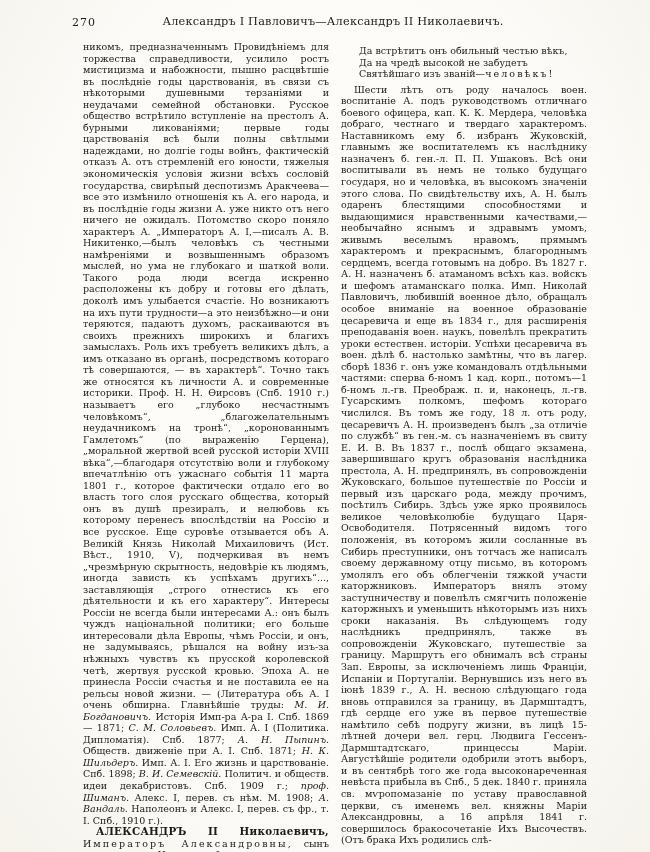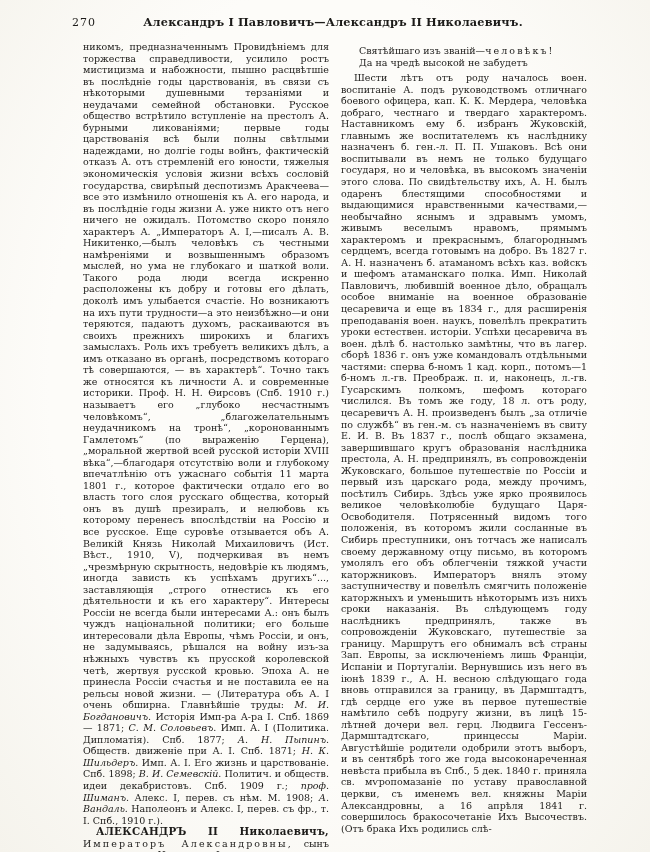--- a/index.html
+++ b/index.html
@@ -19,21 +19,21 @@
   .header{
     position:absolute;
     top:15px;left:80px;width:506px;height:18px;
   }
   .pagenum{
     position:absolute;left:-8px;top:1px;
     font-size:11px;letter-spacing:1px;
   }
   .running-title{
     display:block;text-align:center;
-    font-weight:bold;font-size:11.3px;letter-spacing:0.2px;
+    font-weight:normal;font-size:11.3px;letter-spacing:0.2px;
     white-space:nowrap;
   }
   .columns{
     position:absolute;
     top:41px;left:83px;width:504px;
     display:flex;gap:12px;
     font-size:9.5px;line-height:11.55px;
   }
   .col{width:246px;text-align:justify;}
   .para{margin:0;text-indent:0;}
@@ -55,19 +55,20 @@
     <span class="pagenum">270</span>
     <span class="running-title">Александръ I Павловичъ—Александръ II Николаевичъ.</span>
   </div>
   <div class="columns">
     <div class="col" id="col-left">
         <p class="para"><span>никомъ, предназначеннымъ Провидѣніемъ для торжества справедливости, усилило ростъ мистицизма и набожности, пышно расцвѣтшіе въ послѣдніе годы царствованія, въ связи съ нѣкоторыми душевными терзаніями и неудачами семейной обстановки. Русское общество встрѣтило вступленіе на престолъ А. бурными ликованіями; первые годы царствованія всѣ были полны свѣтлыми надеждами, но долгіе годы войнъ, фактическій отказъ А. отъ стремленій его юности, тяжелыя экономическія условія жизни всѣхъ сословій государства, свирѣпый деспотизмъ Аракчеева—все это измѣнило отношенія къ А. его народа, и въ послѣдніе годы жизни А. уже никто отъ него ничего не ожидалъ. Потомство скоро поняло характеръ А. „Императоръ А. I,—писалъ А. В. Никитенко,—былъ человѣкъ съ честными намѣреніями и возвышеннымъ образомъ мыслей, но ума не глубокаго и шаткой воли. Такого рода люди всегда искренно расположены къ добру и готовы его дѣлать, доколѣ имъ улыбается счастіе. Но возникаютъ на ихъ пути трудности—а это неизбѣжно—и они теряются, падаютъ духомъ, раскаиваются въ своихъ прежнихъ широкихъ и благихъ замыслахъ. Роль ихъ требуетъ великихъ дѣлъ, а имъ отказано въ органѣ, посредствомъ котораго тѣ совершаются, — въ характерѣ“. Точно такъ же относятся къ личности А. и современные историки. Проф. Н. Н. Ѳирсовъ (Спб. 1910 г.) называетъ его „глубоко несчастнымъ человѣкомъ“, „благожелательнымъ неудачникомъ на тронѣ“, „коронованнымъ Гамлетомъ“ (по выраженію Герцена), „моральной жертвой всей русской исторіи XVIII вѣка“,—благодаря отсутствію воли и глубокому впечатлѣнію отъ ужаснаго событія 11 марта 1801 г., которое фактически отдало его во власть того слоя русскаго общества, который онъ въ душѣ презиралъ, и нелюбовь къ которому перенесъ впослѣдствіи на Россію и все русское. Еще суровѣе отзывается объ А. Великій Князь Николай Михаиловичъ (Ист. Вѣст., 1910, V), подчеркивая въ немъ „чрезмѣрную скрытность, недовѣріе къ людямъ, иногда зависть къ успѣхамъ другихъ“..., заставляющія „строго отнестись къ его дѣятельности и къ его характеру“. Интересы Россіи не всегда были интересами А.: онъ былъ чуждъ національной политики; его больше интересовали дѣла Европы, чѣмъ Россіи, и онъ, не задумываясь, рѣшался на войну изъ-за нѣжныхъ чувствъ къ прусской королевской четѣ, жертвуя русской кровью. Эпоха А. не принесла Россіи счастья и не поставила ее на рельсы новой жизни. — (Литература объ А. I очень обширна. Главнѣйшіе труды: </span><span class="i">М. И. Богдановичъ.</span><span> Исторія Имп-ра А-ра I. Спб. 1869 — 1871; </span><span class="i">С. М. Соловьевъ.</span><span> Имп. А. I (Политика. Дипломатія). Спб. 1877; </span><span class="i">А. Н. Пыпинъ.</span><span> Обществ. движеніе при А. I. Спб. 1871; </span><span class="i">Н. К. Шильдеръ.</span><span> Имп. А. I. Его жизнь и царствованіе. Спб. 1898; </span><span class="i">В. И. Семевскій.</span><span> Политич. и обществ. идеи декабристовъ. Спб. 1909 г.; </span><span class="i">проф. Шиманъ.</span><span> Алекс. I, перев. съ нѣм. М. 1908; </span><span class="i">А. Вандаль.</span><span> Наполеонъ и Алекс. I, перев. съ фр., т. I. Спб., 1910 г.).</span></p>
         <p class="para indent"><span class="b">АЛЕКСАНДРЪ II Николаевичъ, </span><span class="sp">Императоръ Александровны</span><span>, сынъ императора Николая I и супруги его, императрицы</span></p>
       </div>
     <div class="col" id="col-right">
         <div class="verse">
+          <div class="verse-line"><span>Да встрѣтитъ онъ обильный честью вѣкъ,</span></div>
+          <div class="verse-line"><span>Да на чредѣ высокой не забудетъ</span></div>
           <div class="verse-line"><span>Святѣйшаго изъ званій—</span><span class="sp">человѣкъ</span><span>!</span></div>
-          <div class="verse-line"><span>Да на чредѣ высокой не забудетъ</span></div>
         </div>
         <p class="para indent"><span>Шести лѣтъ отъ роду началось воен. воспитаніе А. подъ руководствомъ отличнаго боевого офицера, кап. К. К. Мердера, человѣка добраго, честнаго и твердаго характеромъ. Наставникомъ ему б. избранъ Жуковскій, главнымъ же воспитателемъ къ наслѣднику назначенъ б. ген.-л. П. П. Ушаковъ. Всѣ они воспитывали въ немъ не только будущаго государя, но и человѣка, въ высокомъ значеніи этого слова. По свидѣтельству ихъ, А. Н. былъ одаренъ блестящими способностями и выдающимися нравственными качествами,—необычайно яснымъ и здравымъ умомъ, живымъ веселымъ нравомъ, прямымъ характеромъ и прекраснымъ, благороднымъ сердцемъ, всегда готовымъ на добро. Въ 1827 г. А. Н. назначенъ б. атаманомъ всѣхъ каз. войскъ и шефомъ атаманскаго полка. Имп. Николай Павловичъ, любившій военное дѣло, обращалъ особое вниманіе на военное образованіе цесаревича и еще въ 1834 г., для расширенія преподаванія воен. наукъ, повелѣлъ прекратить уроки естествен. исторіи. Успѣхи цесаревича въ воен. дѣлѣ б. настолько замѣтны, что въ лагер. сборѣ 1836 г. онъ уже командовалъ отдѣльными частями: сперва б-номъ 1 кад. корп., потомъ—1 б-номъ л.-гв. Преображ. п. и, наконецъ, л.-гв. Гусарскимъ полкомъ, шефомъ котораго числился. Въ томъ же году, 18 л. отъ роду, цесаревичъ А. Н. произведенъ былъ „за отличіе по службѣ“ въ ген.-м. съ назначеніемъ въ свиту Е. И. В. Въ 1837 г., послѣ общаго экзамена, завершившаго кругъ образованія наслѣдника престола, А. Н. предпринялъ, въ сопровожденіи Жуковскаго, большое путешествіе по Россіи и первый изъ царскаго рода, между прочимъ, посѣтилъ Сибирь. Здѣсь уже ярко проявилось великое человѣколюбіе будущаго Царя-Освободителя. Потрясенный видомъ того положенія, въ которомъ жили сосланные въ Сибирь преступники, онъ тотчасъ же написалъ своему державному отцу письмо, въ которомъ умолялъ его объ облегченіи тяжкой участи каторжниковъ. Императоръ внялъ этому заступничеству и повелѣлъ смягчить положеніе каторжныхъ и уменьшить нѣкоторымъ изъ нихъ сроки наказанія. Въ слѣдующемъ году наслѣдникъ предпринялъ, также въ сопровожденіи Жуковскаго, путешествіе за границу. Маршрутъ его обнималъ всѣ страны Зап. Европы, за исключеніемъ лишь Франціи, Испаніи и Португаліи. Вернувшись изъ него въ іюнѣ 1839 г., А. Н. весною слѣдующаго года вновь отправился за границу, въ Дармштадтъ, гдѣ сердце его уже въ первое путешествіе намѣтило себѣ подругу жизни, въ лицѣ 15-лѣтней дочери вел. герц. Людвига Гессенъ-Дармштадтскаго, принцессы Маріи. Августѣйшіе родители одобрили этотъ выборъ, и въ сентябрѣ того же года высоконареченная невѣста прибыла въ Спб., 5 дек. 1840 г. приняла св. мѵропомазаніе по уставу православной церкви, съ именемъ вел. княжны Маріи Александровны, а 16 апрѣля 1841 г. совершилось бракосочетаніе Ихъ Высочествъ. (Отъ брака Ихъ родились слѣ-</span></p>
       </div>
   </div>
 </div>
 
 </body></html>

